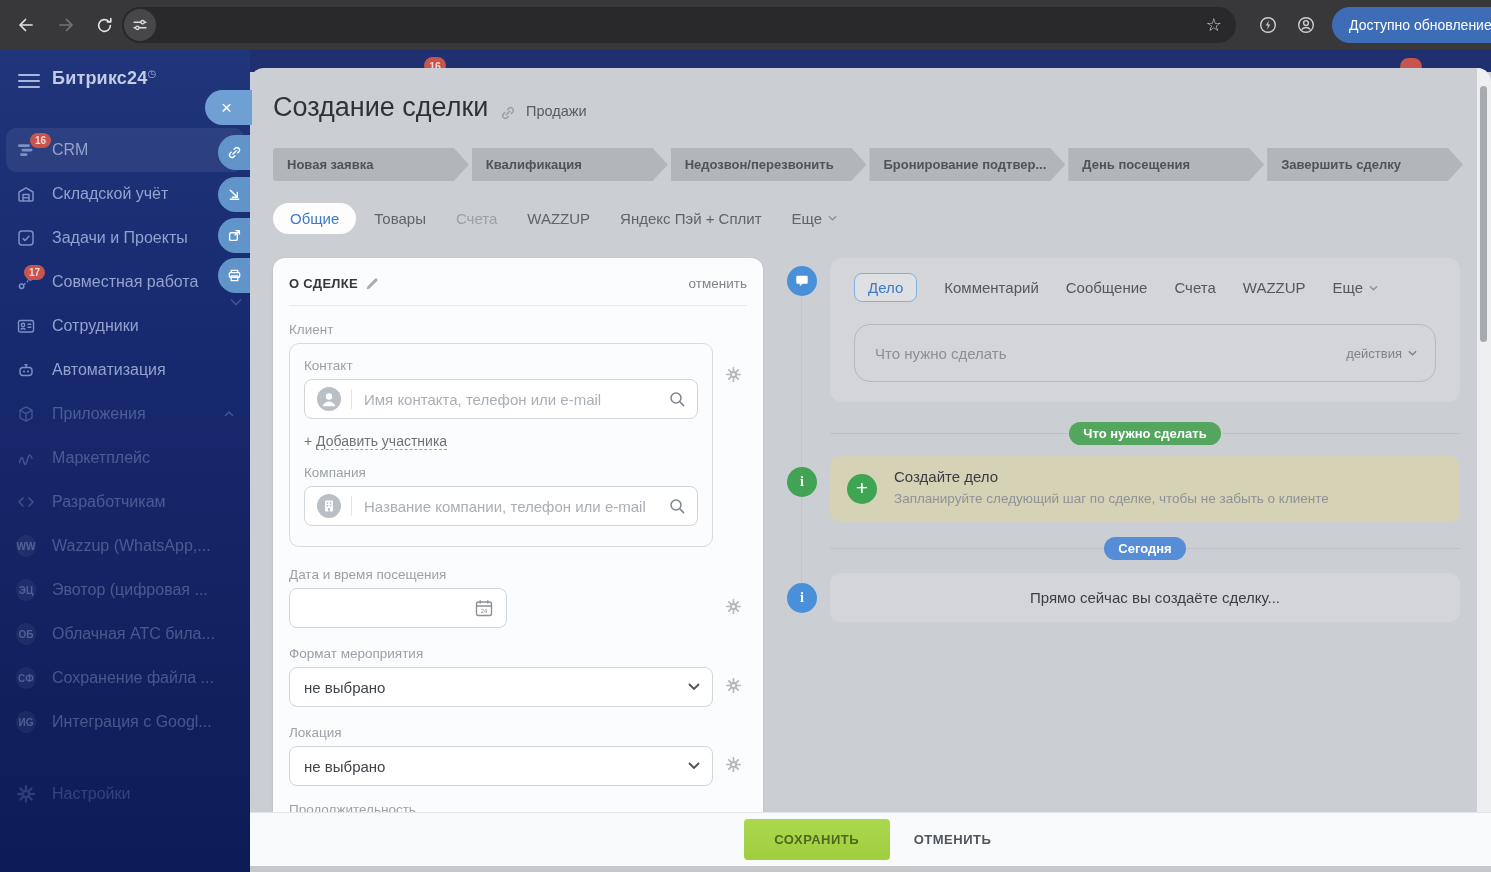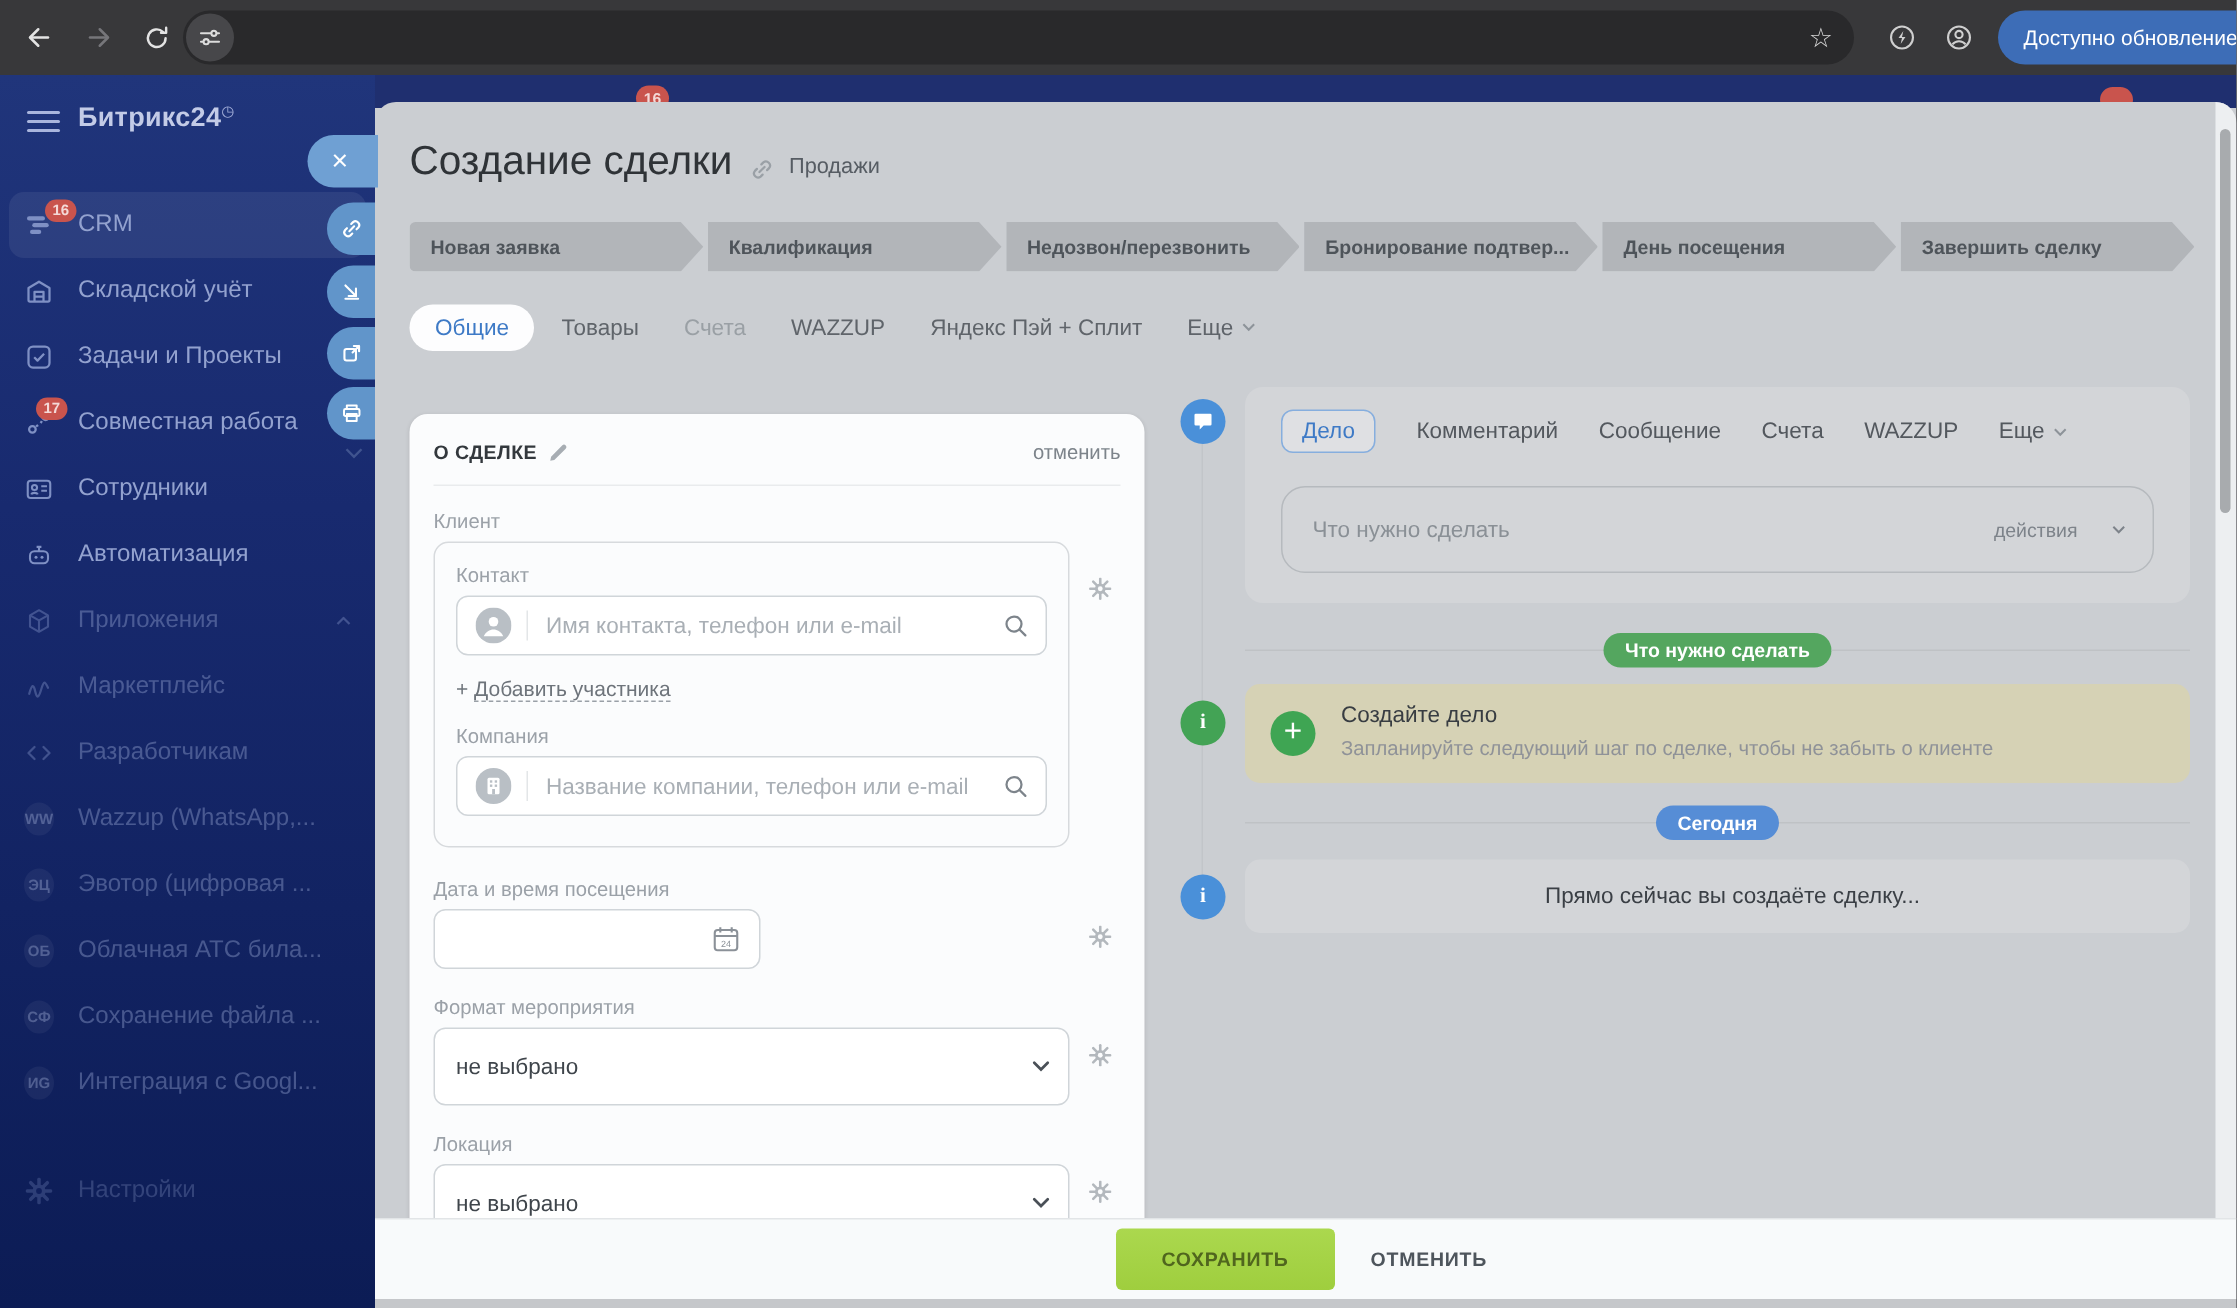--- a/index.html
+++ b/index.html
@@ -46,52 +46,52 @@
   .stages { position:absolute; left:23px; top:80px; right:28px; height:33px; display:flex; gap:3px; }
   .stage { flex:1; background:#b2b5b9; color:#4e545a; font-size:13px; font-weight:700; line-height:33px; padding-left:14px; white-space:nowrap; overflow:hidden;
            clip-path:polygon(0 0, calc(100% - 15px) 0, 100% 50%, calc(100% - 15px) 100%, 0 100%); }
   .stage.first { border-radius:4px 0 0 4px; }
   .tabs { position:absolute; left:23px; top:132px; height:36px; display:flex; align-items:center; gap:6px; }
   .tab { font-size:15px; color:#5f646a; padding:7px 12px; display:flex; align-items:center; gap:6px; }
   .tab.active { background:#fdfdfe; color:#3e7ac6; border-radius:18px; padding:7px 17px; }
   .tab.dim { color:#9aa0a5; }
 
   
-  .card { position:absolute; left:23px; top:208px; width:490px; height:554px; background:#fbfcfd; border-radius:12px 12px 0 0; box-shadow:0 1px 3px rgba(0,0,0,.10); padding:18px 16px 0 16px; overflow:hidden; }
+  .card { position:absolute; left:23px; top:190px; width:490px; height:554px; background:#fbfcfd; border-radius:12px 12px 0 0; box-shadow:0 1px 3px rgba(0,0,0,.10); padding:18px 16px 0 16px; overflow:hidden; }
   .card-head { display:flex; align-items:center; }
   .card-head .sect { font-size:13px; font-weight:700; color:#33383d; letter-spacing:.3px; }
   .pencil { margin-left:8px; color:#a7adb3; }
   .cancel-link { margin-left:auto; font-size:13.5px; color:#7d848b; }
   .card-hr { border:none; border-top:1px solid #e9ebed; margin:14px 0 16px 0; }
   .flabel { font-size:13.5px; color:#9ba1a8; margin-bottom:6px; }
   .frow { position:relative; padding-right:34px; }
   .gear { position:absolute; right:6px; color:#b3b8bd; }
   .group { border:1px solid #d7dadd; border-radius:10px; padding:14px 14px 20px 14px; }
   .inbox { height:40px; border:1px solid #d0d5d9; border-radius:8px; background:#fff; display:flex; align-items:center; padding:0 12px; }
   .inbox .vdiv { width:1px; height:20px; background:#e3e6e8; margin:0 12px 0 10px; }
   .inbox input { border:none; outline:none; flex:1; font-size:15px; color:#3f454b; background:transparent; font-family:inherit; min-width:0; }
   .inbox input::placeholder { color:#a9afb5; opacity:1; }
   .search-ic { color:#7d848b; flex:none; }
   .add-link { margin:14px 0 16px 0; font-size:14px; color:#6e747b; }
   .add-link .dashed { border-bottom:1px dashed #9aa0a7; }
-  .selectbox { height:52px; border:1px solid #d0d5d9; border-radius:8px; background:#fff; display:flex; align-items:center; padding:0 12px 0 14px;justify-content:flex-end; }
+  .selectbox { height:40px; border:1px solid #d0d5d9; border-radius:8px; background:#fff; display:flex; align-items:center; padding:0 12px 0 14px;justify-content:flex-end; }
   .selectbox .val { flex:1; font-size:15px; color:#3f454b; }
   .selectbox .chv { color:#4a5057; }
 
   
   .tl-icon { position:absolute; width:30px; height:30px; border-radius:50%; display:flex; align-items:center; justify-content:center; color:#fff; }
   .connector { position:absolute; left:551px; top:228px; width:1px; height:290px; background:#c2c5c9; }
   .composer { position:absolute; left:580px; top:190px; width:630px; height:144px; background:#d3d5d8; border-radius:12px; }
   .ctabs { position:absolute; left:24px; top:15px; display:flex; align-items:center; gap:27px; }
   .ctab { font-size:15px; color:#53585e; display:flex; align-items:center; gap:6px; }
   .ctab.active { color:#3e7ac6; border:1px solid #86aede; background:rgba(255,255,255,.28); border-radius:8px; padding:5px 13px; }
   .composer-input { position:absolute; left:24px; right:24px; top:66px; height:58px; border:1px solid #b6babe; border-radius:16px; display:flex; align-items:center; padding:0 18px 0 20px; }
   .composer-input input { flex:1; border:none; outline:none; background:transparent; font-size:15px; color:#3f454b; font-family:inherit; }
   .composer-input input::placeholder { color:#8a9096; opacity:1; }
-  .actions-dd { display:flex; align-items:center; gap:23px; font-size:13px; color:#7d838a; white-space:nowrap; }
+  .actions-dd { display:flex; align-items:center; gap:6px; font-size:13px; color:#7d838a; white-space:nowrap; }
   .tl-sep { position:absolute; left:580px; right:31px; display:flex; align-items:center; }
   .tl-sep .line { flex:1; height:1px; background:#bfc2c5; }
   .pill-badge { padding:4px 14px; border-radius:12px; color:#fff; font-size:13px; font-weight:700; white-space:nowrap; }
   .tip-card { position:absolute; left:580px; top:388px; width:630px; height:66px; background:#d6d2b5; border-radius:10px; }
   .plus-circle { position:absolute; left:17px; top:18px; width:30px; height:30px; border-radius:50%; background:#3fa553; color:#fff; font-size:21px; line-height:28px; text-align:center; }
   .tip-title { position:absolute; left:64px; top:12px; font-size:15px; font-weight:500; color:#383d42; }
   .tip-sub { position:absolute; left:64px; top:35px; font-size:13.5px; color:#8f9298; }
   .entry-card { position:absolute; left:580px; top:505px; width:630px; height:49px; background:#d3d5d8; border-radius:10px; display:flex; align-items:center; padding-left:20px; font-size:15px; color:#3a3f45;justify-content:center; }
 
   

